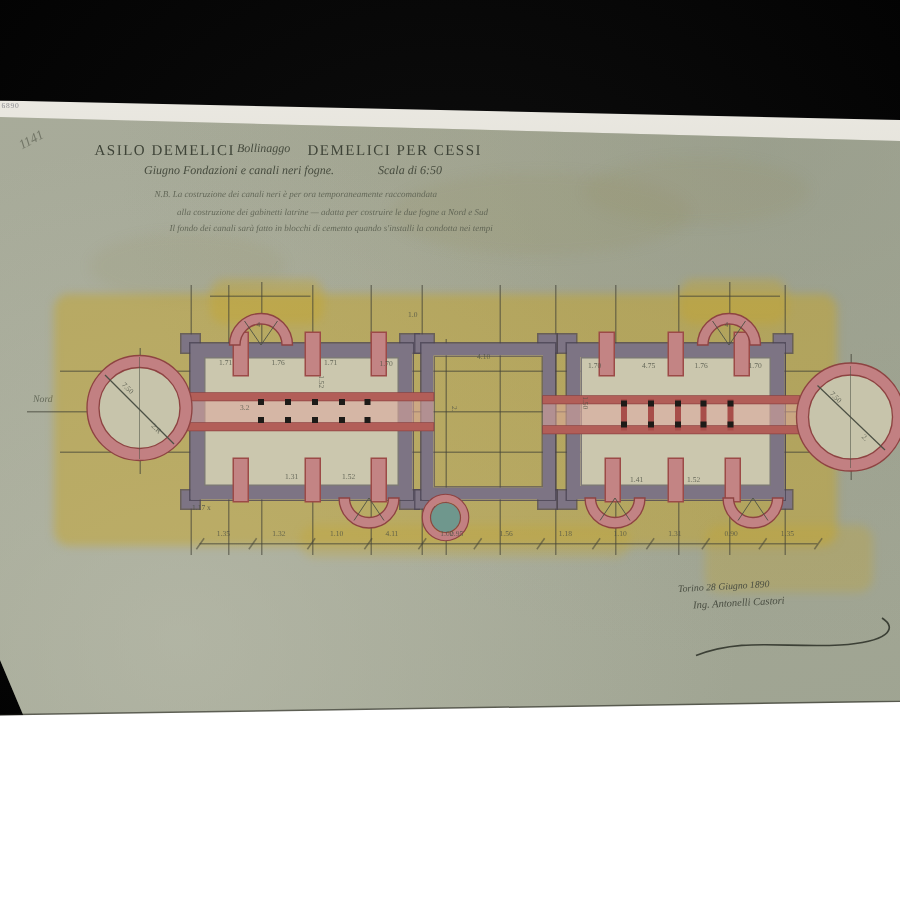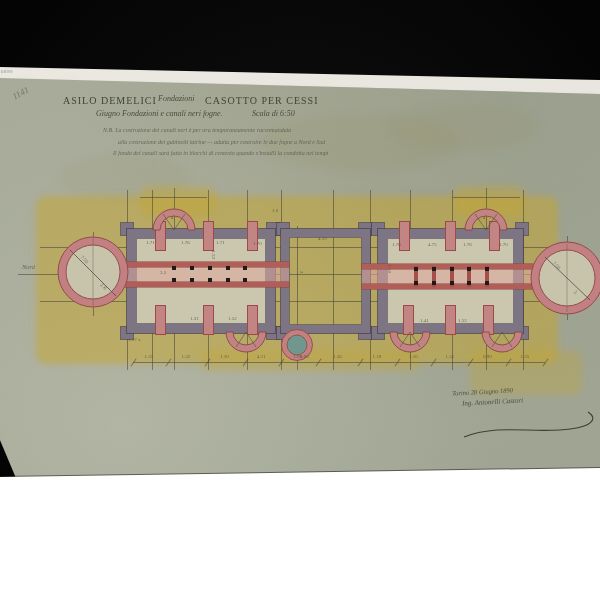--- a/index.html
+++ b/index.html
@@ -58,22 +58,22 @@
 
   <div id="sheet" class="abs"></div>
 
   <div class="abs stain" style="left:260px;top:115px;width:200px;height:55px;background:rgba(150,138,80,.12);"></div>
   <div class="abs stain" style="left:60px;top:155px;width:130px;height:45px;background:rgba(150,138,80,.10);"></div>
   <div class="abs stain" style="left:390px;top:105px;width:150px;height:45px;background:rgba(150,138,80,.10);"></div>
 
   <div class="abs t-num" style="left:12px;top:88px;transform:rotate(-28deg);">1141</div>
 
   <div class="abs t-caps" style="left:63px;top:95px;">ASILO DEMELICI</div>
-  <div class="abs t-script" style="left:158px;top:94px;">Fondazioni</div>
-  <div class="abs t-caps" style="left:205px;top:95px;">CASOTTO PER CESSI</div>
+  <div class="abs t-script" style="left:158px;top:94px;">Bollinaggo</div>
+  <div class="abs t-caps" style="left:205px;top:95px;">DEMELICI PER CESSI</div>
   <div class="abs t-script" style="left:96px;top:109px;">Giugno Fondazioni e canali neri fogne.</div>
   <div class="abs t-script" style="left:252px;top:109px;">Scala di 6:50</div>
   <div class="abs t-nb" style="left:103px;top:127px;">N.B.  La costruzione dei canali neri è per ora temporaneamente raccomandata</div>
   <div class="abs t-nb" style="left:118px;top:139px;">alla costruzione dei gabinetti latrine — adatta per costruire le due fogne a Nord e Sud</div>
   <div class="abs t-nb" style="left:113px;top:150px;">Il fondo dei canali sarà fatto in blocchi di cemento quando s'installi la condotta nei tempi</div>
 
   <div class="abs t-nb" style="left:22px;top:263px;font-size:6.5px;">Nord</div>
 
   <div class="abs wash" style="left:36px;top:196px;width:522px;height:168px;"></div>
   <div class="abs wash" style="left:140px;top:186px;width:76px;height:30px;opacity:.8;"></div>

